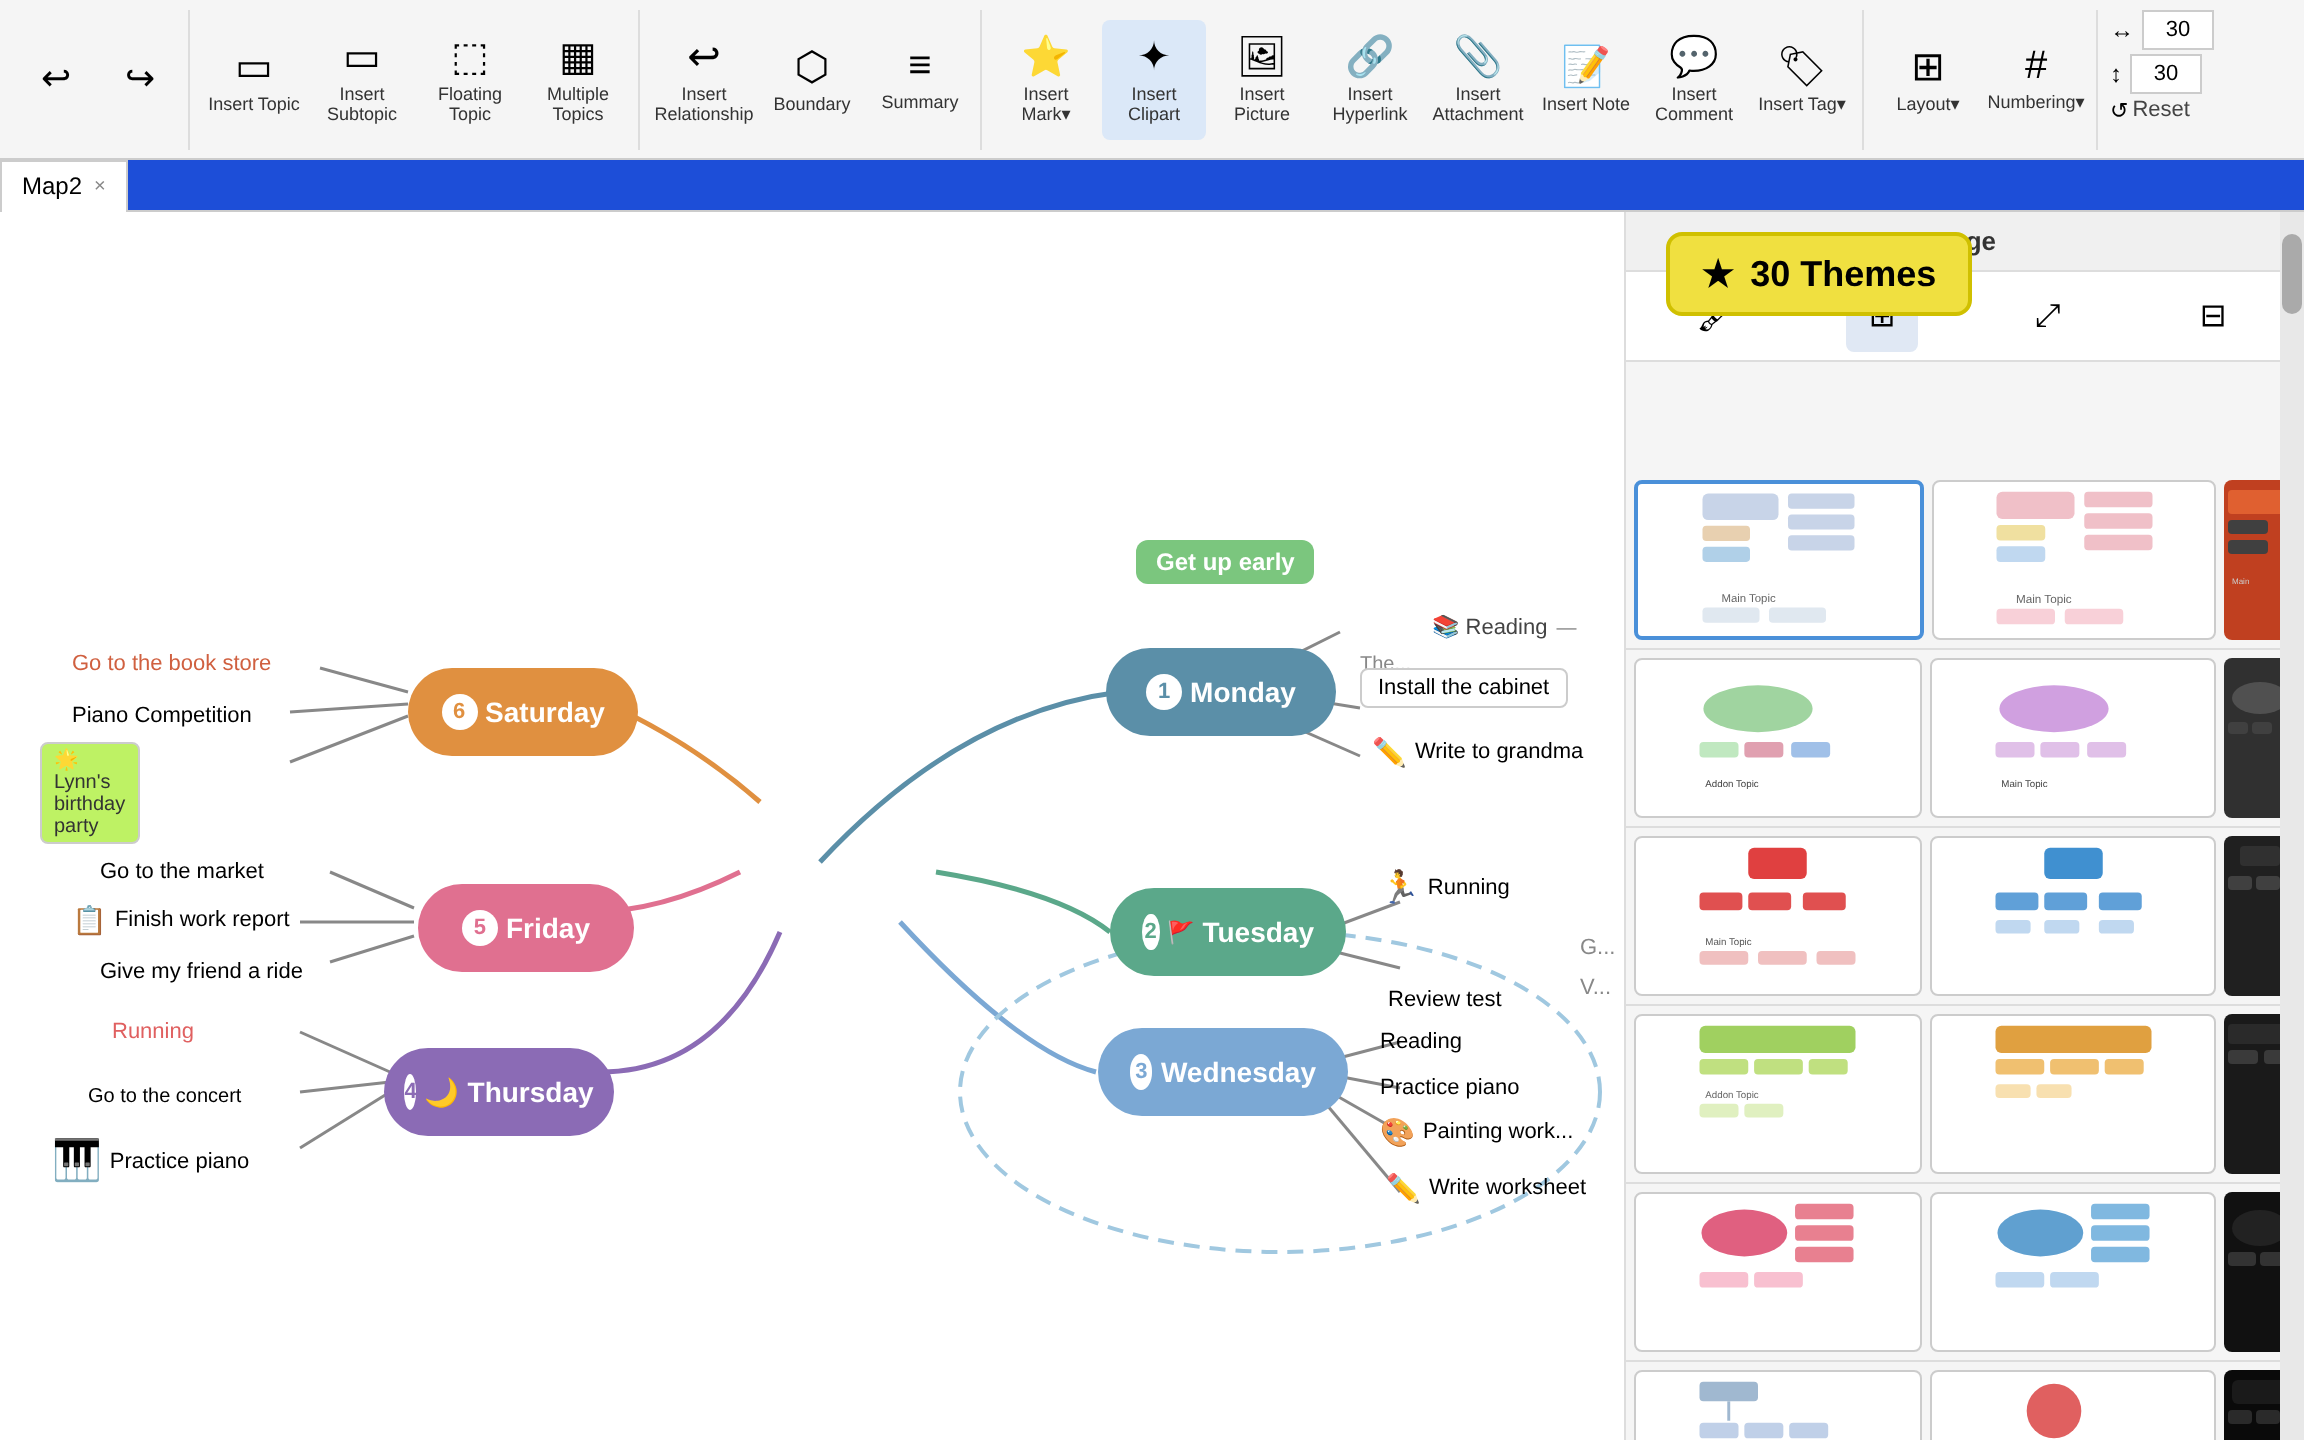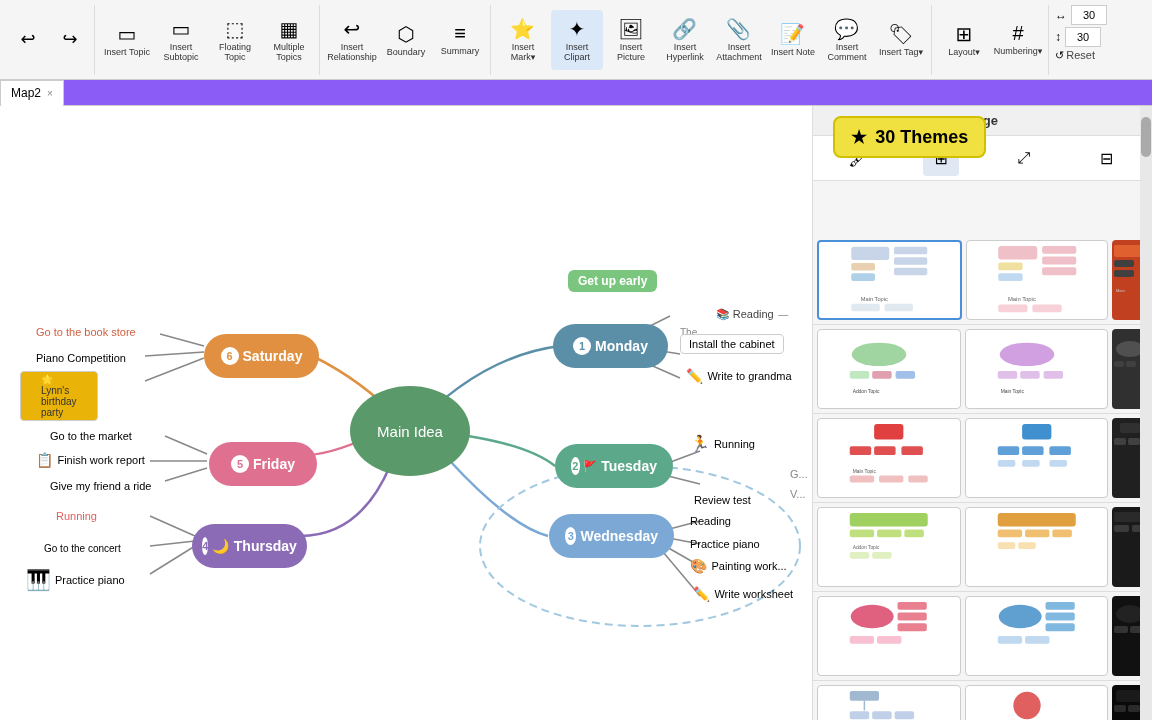--- a/index.html
+++ b/index.html
@@ -47,21 +47,21 @@
       cursor: pointer;
       border-radius: 4px;
       padding: 2px;
     }
     .toolbar-btn-small .icon { font-size: 18px; margin-bottom: 2px; }
 
     
     #tabbar {
       width: 1152px;
       height: 26px;
-      background: #8b5cf6;
+      background: #1d4ed8;
       display: flex;
       align-items: center;
       border-bottom: 1px solid #ccc;
     }
     .tab {
       height: 26px;
       background: white;
       border: 1px solid #ccc;
       border-bottom: none;
       padding: 0 10px;
@@ -242,24 +242,24 @@
       border-radius: 50%;
       display: flex;
       align-items: center;
       justify-content: center;
       font-size: 11px;
       font-weight: bold;
     }
 
     .yellow-note {
       position: absolute;
-      background: #eab308;
+      background: #bef264;
       border: 1px solid #ccc;
       border-radius: 4px;
-      padding: 2px 20px;
+      padding: 2px 6px;
       font-size: 10px;
       color: #333;
     }
 
     .green-callout {
       position: absolute;
       background: #7bc67e;
       color: white;
       border-radius: 6px;
       padding: 4px 10px;
@@ -423,23 +423,20 @@
       <line x1="207" y1="355" x2="150" y2="355" stroke="#888" stroke-width="1.5"></line>
       <line x1="207" y1="362" x2="165" y2="375" stroke="#888" stroke-width="1.5"></line>
 
       <line x1="204" y1="240" x2="160" y2="228" stroke="#888" stroke-width="1.5"></line>
       <line x1="204" y1="246" x2="145" y2="250" stroke="#888" stroke-width="1.5"></line>
       <line x1="204" y1="252" x2="145" y2="275" stroke="#888" stroke-width="1.5"></line>
 
       <ellipse cx="640" cy="440" rx="160" ry="80" stroke="#a0c8e0" stroke-width="2" stroke-dasharray="8,5" fill="none"></ellipse>
     </svg>
 
-    <div class="main-node">
-      <span>Main Idea</span>
-    </div>
 
     <div class="green-callout" style="left:568px; top:164px;">
       <span>Get up early</span>
     </div>
 
     <div class="day-node" style="background:#5b8fa8; left:553px; top:218px; width:115px; height:44px; border-radius:22px;">
       <span class="num-badge" style="color:#5b8fa8;">1</span>
       <span>Monday</span>
     </div>
 

